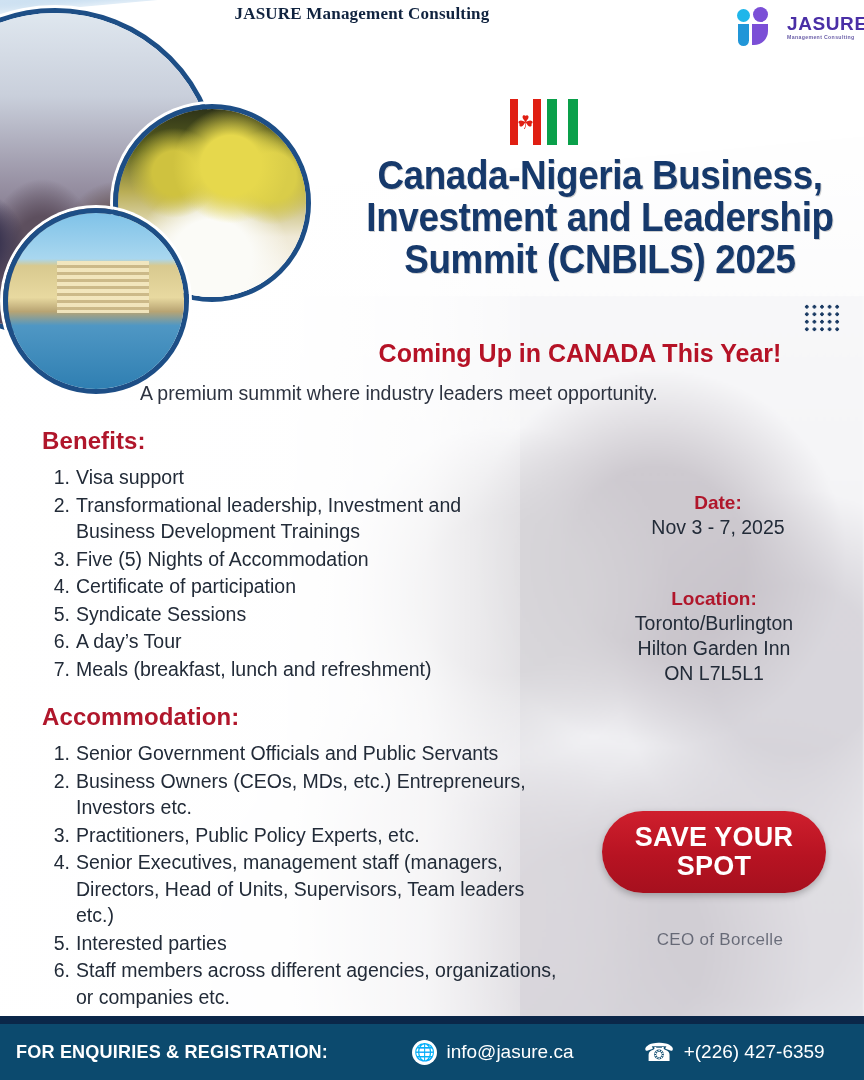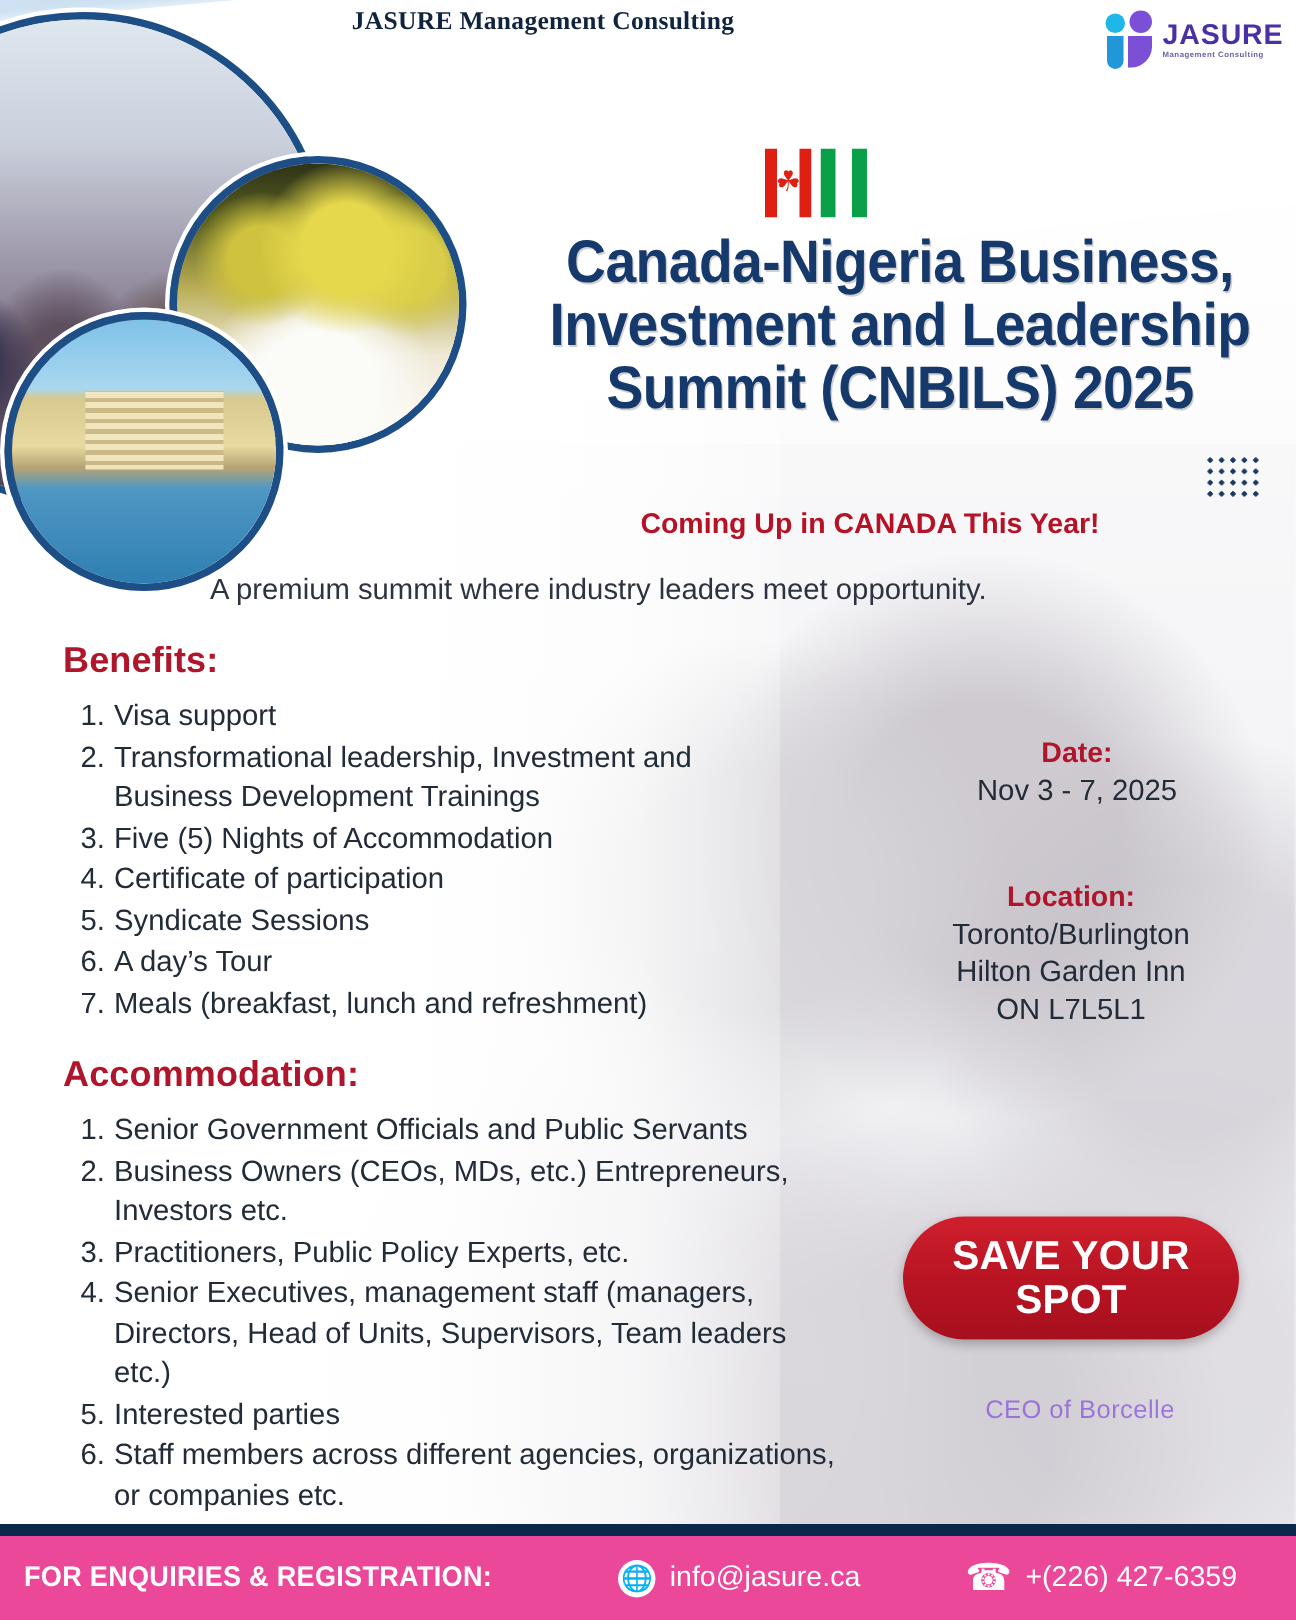--- a/index.html
+++ b/index.html
@@ -58,21 +58,21 @@
     position:absolute; left:0; top:4px; width:864px;
     text-align:center;
     font-family:"Liberation Serif", serif;
     font-weight:bold; font-size:17px; color:#10233f;
     letter-spacing:.2px;
     text-indent:-140px;
   }
   .logo {
     position:absolute; right:10px; top:5px;
     width:118px; height:44px;
-    display:flex; align-items:center; gap:5px;
+    display:flex; align-items:center; gap:17px;
   }
   .logo-mark { position:relative; width:34px; height:40px; flex:0 0 34px; }
   .lm-c1 { position:absolute; left:1px; top:2px; width:13px; height:13px; border-radius:50%;
            background:#1fb6ea; }
   .lm-c2 { position:absolute; left:17px; top:0px; width:15px; height:15px; border-radius:50%;
            background:#7b4fd6; }
   .lm-j  { position:absolute; left:2px; top:17px; width:11px; height:22px;
            background:#2196d8; border-radius:0 0 6px 6px; }
   .lm-b  { position:absolute; left:16px; top:17px; width:16px; height:21px;
            background:#7b4fd6; border-radius:0 0 14px 0; }
@@ -137,21 +137,21 @@
     font-family:"Liberation Sans Narrow","Liberation Sans", sans-serif;
     font-weight:bold; font-size:40px; line-height:1.05;
     color:#16396b;
     letter-spacing:-0.4px;
     transform:scaleX(.92); transform-origin:center top;
     text-shadow:1px 1px 0 rgba(0,0,0,.18);
   }
   .tagline {
     position:absolute; left:300px; top:340px; width:560px;
     text-align:center;
-    font-weight:bold; font-size:19px; color:#b51226; line-height:1.1;
+    font-weight:bold; font-size:25px; color:#b51226; line-height:1.1;
   }
   .subtagline {
     position:absolute; left:140px; top:382px; width:724px;
     text-align:left;
     font-size:19.5px; color:#2d3340; line-height:1.2;
   }
   .dotgrid {
     position:absolute; left:803px; top:303px;
     width:38px; height:30px;
     background-image:radial-gradient(#1a3a63 1.6px, transparent 1.7px);
@@ -189,28 +189,28 @@
     background:linear-gradient(180deg,#cf1f2d 0%,#b71322 55%,#a6101e 100%);
     color:#ffffff; font-weight:bold; font-size:27px; line-height:1.08;
     display:flex; align-items:center; justify-content:center; text-align:center;
     box-shadow:0 3px 7px rgba(0,0,0,.25);
     letter-spacing:.2px;
     cursor:pointer;
   }
 
   .watermark {
     position:absolute; left:600px; top:930px; width:240px;
-    text-align:center; font-size:17px; color:#6d28d9; opacity:.55;
+    text-align:center; font-size:17px; color:#0f172a; opacity:.55;
     letter-spacing:.3px;
   }
 
   
   .footer {
     position:absolute; left:0; bottom:0; width:864px; height:60px;
-    background:#ec4899;
+    background:#0c4a6e;
     border-top:4px solid #0d2c55;
     display:flex; align-items:center;
   }
   .footer:before{
     content:""; position:absolute; left:0; top:-8px; width:864px; height:8px;
     background:#0b2749;
   }
   .f-label {
     margin-left:16px; font-family:"Liberation Sans Narrow","Liberation Sans", sans-serif;
     font-weight:bold; font-size:19px; color:#ffffff; letter-spacing:.2px;

